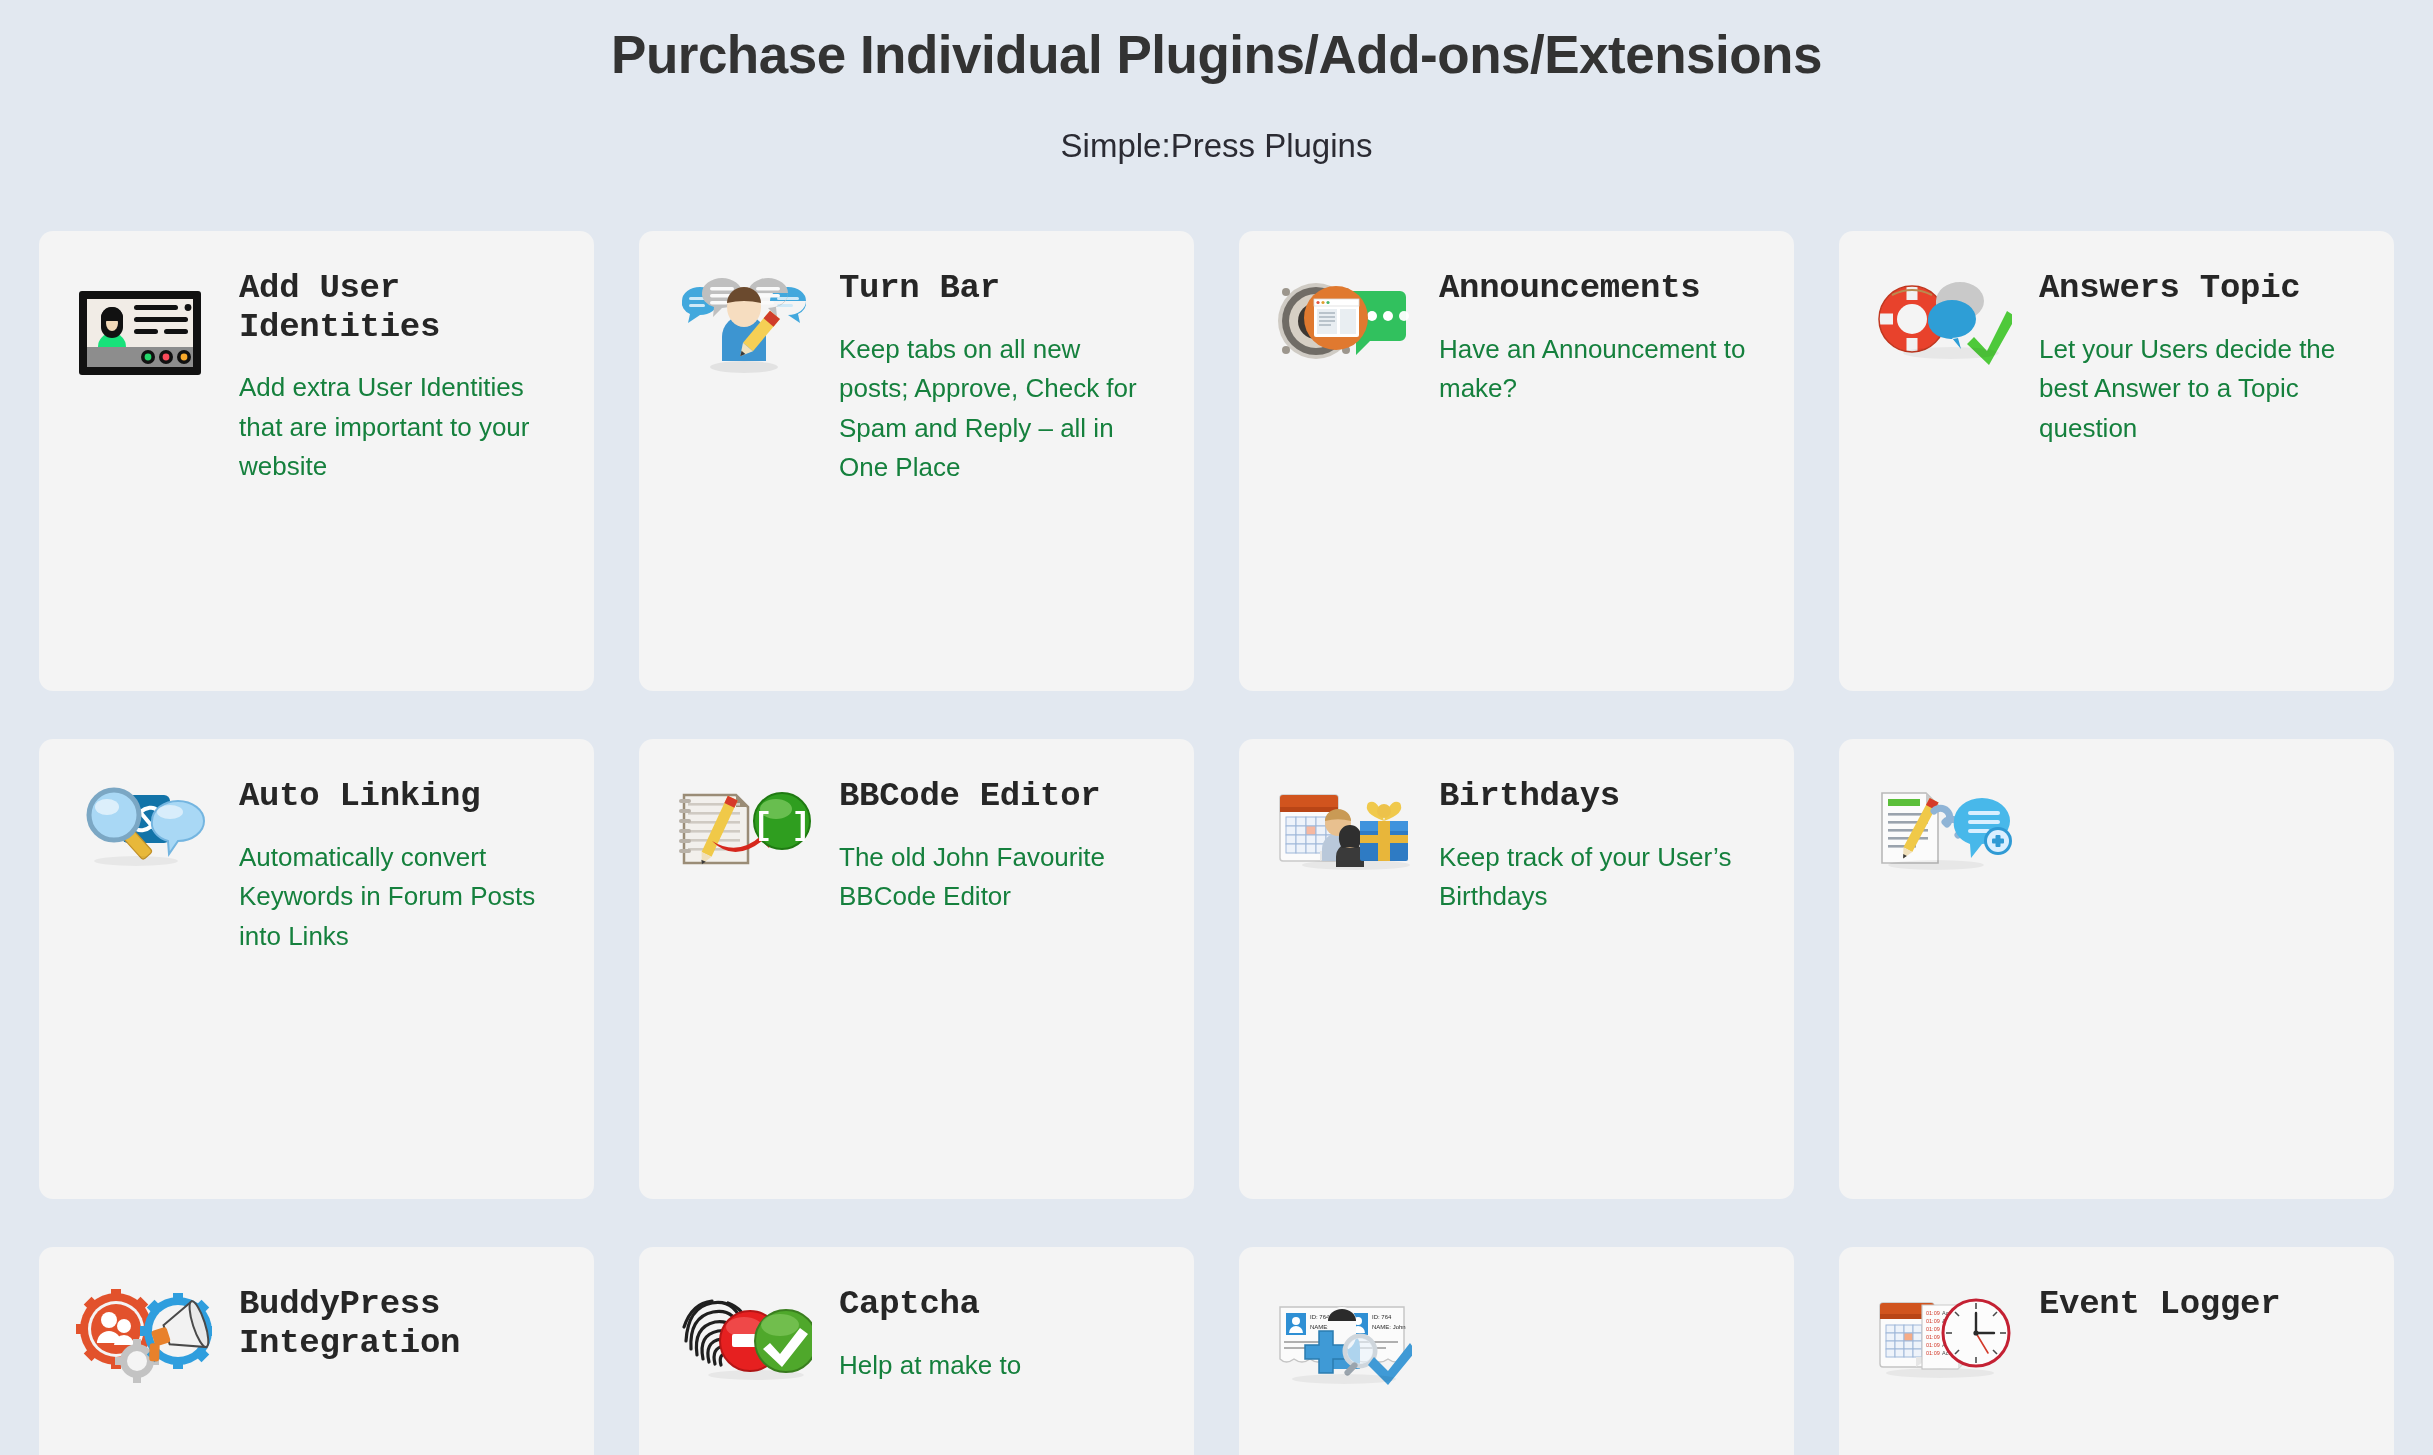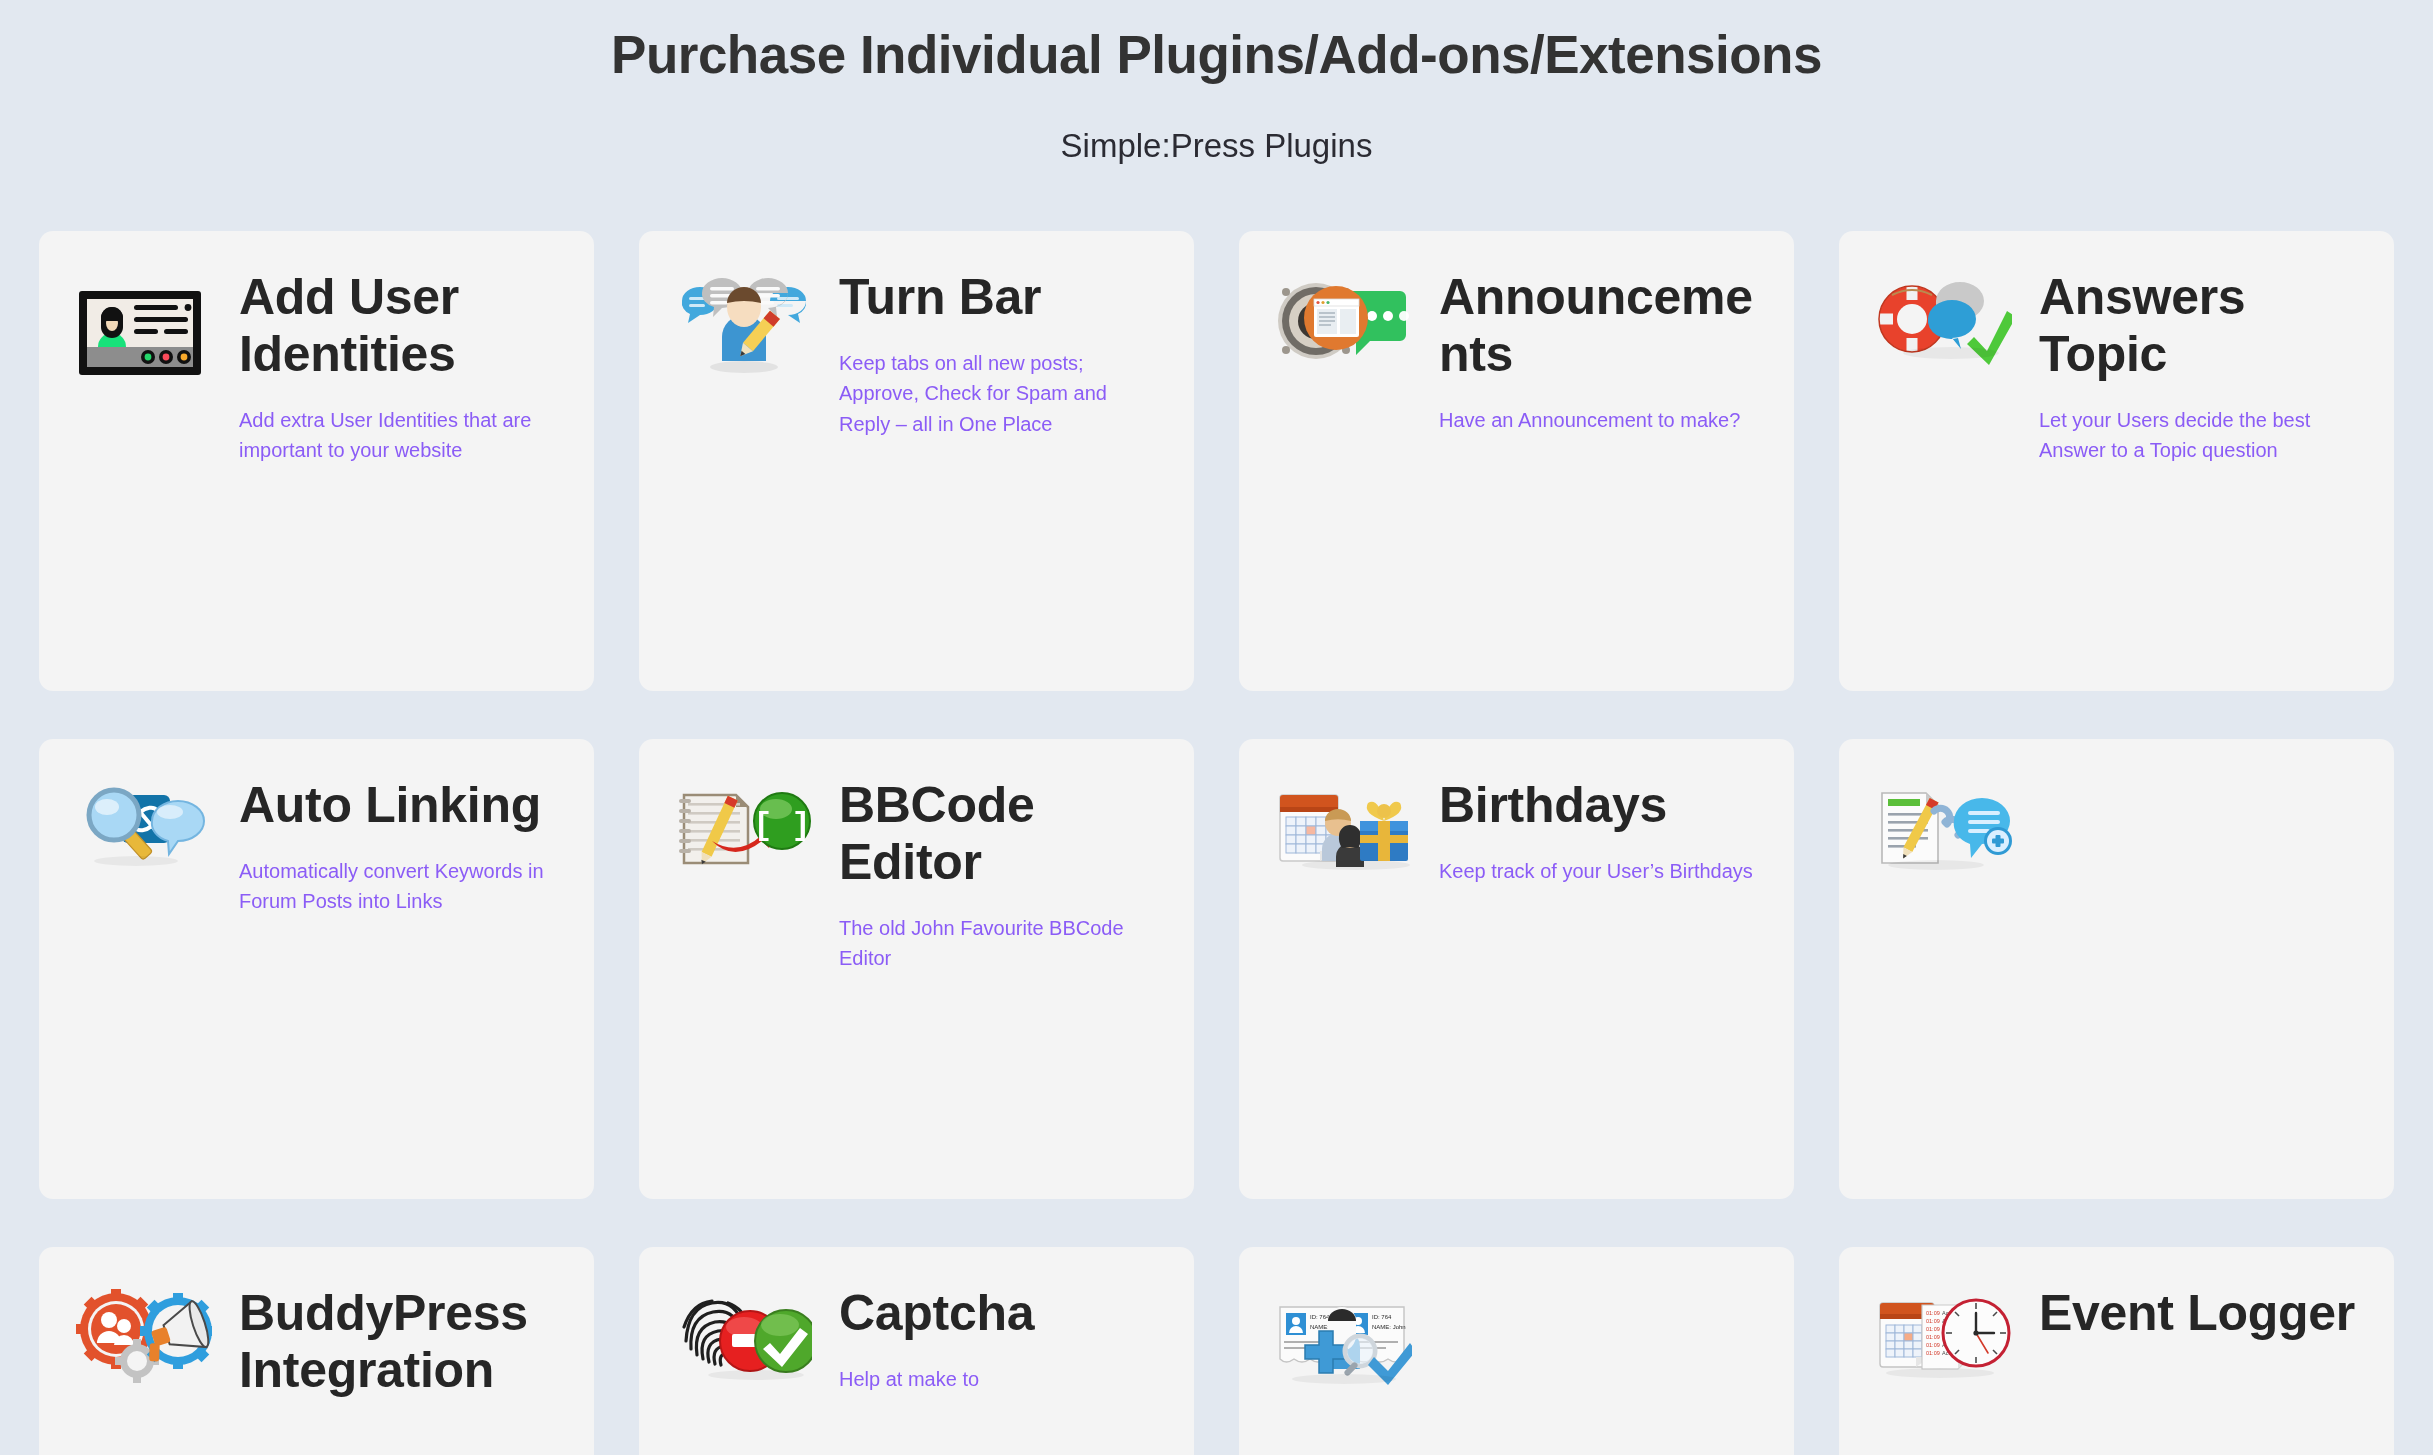--- a/index.html
+++ b/index.html
@@ -79,33 +79,34 @@
     padding-top: 4px;
   }
   .card-icon svg { display: block; }
 
   .card-text {
     flex: 1 1 auto;
     min-width: 0;
   }
 
   .card-title {
-    font-size: 50px;
+    font-size: 34px;
     font-weight: bold;
     color: #262626;
     line-height: 1.14;
     letter-spacing: -0.3px;
     word-break: break-word;
     overflow-wrap: anywhere;
+    font-family: Liberation Mono, monospace;
   }
 
   .card-desc {
-    font-size: 20px;
+    font-size: 26px;
     font-weight: normal;
-    color: #8b5cf6;
+    color: #15803d;
     line-height: 1.52;
     margin-top: 22px;
   }
 
   
 </style>
 </head>
 <body>
 
 <div class="page">

